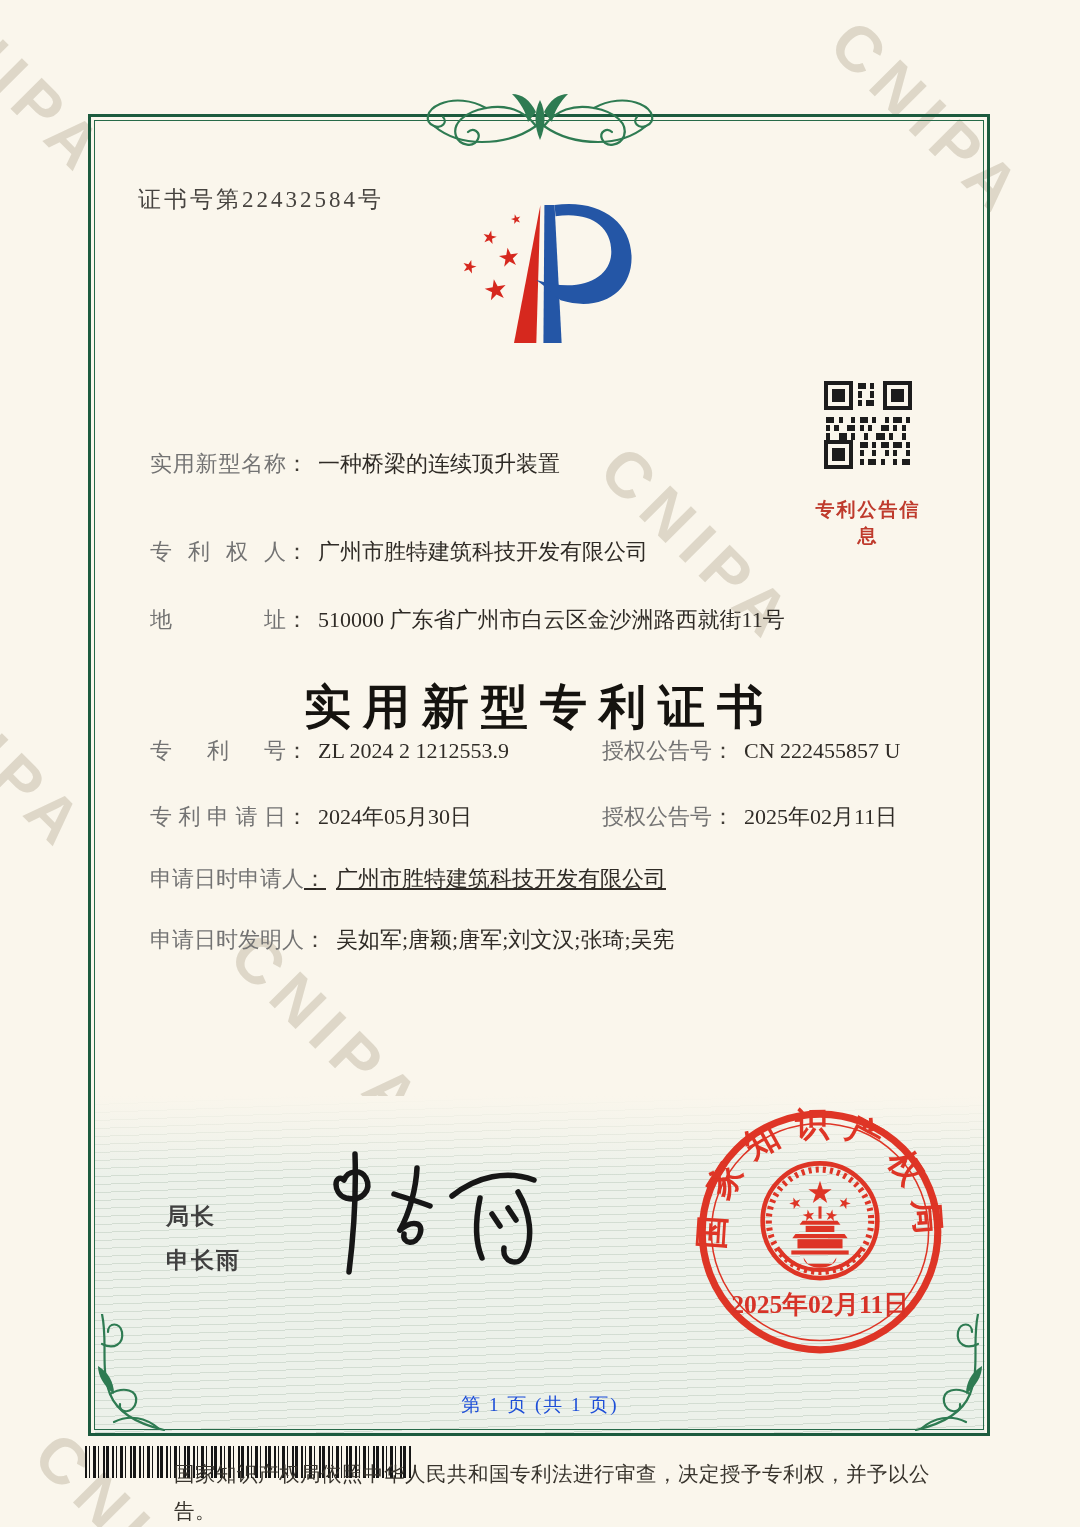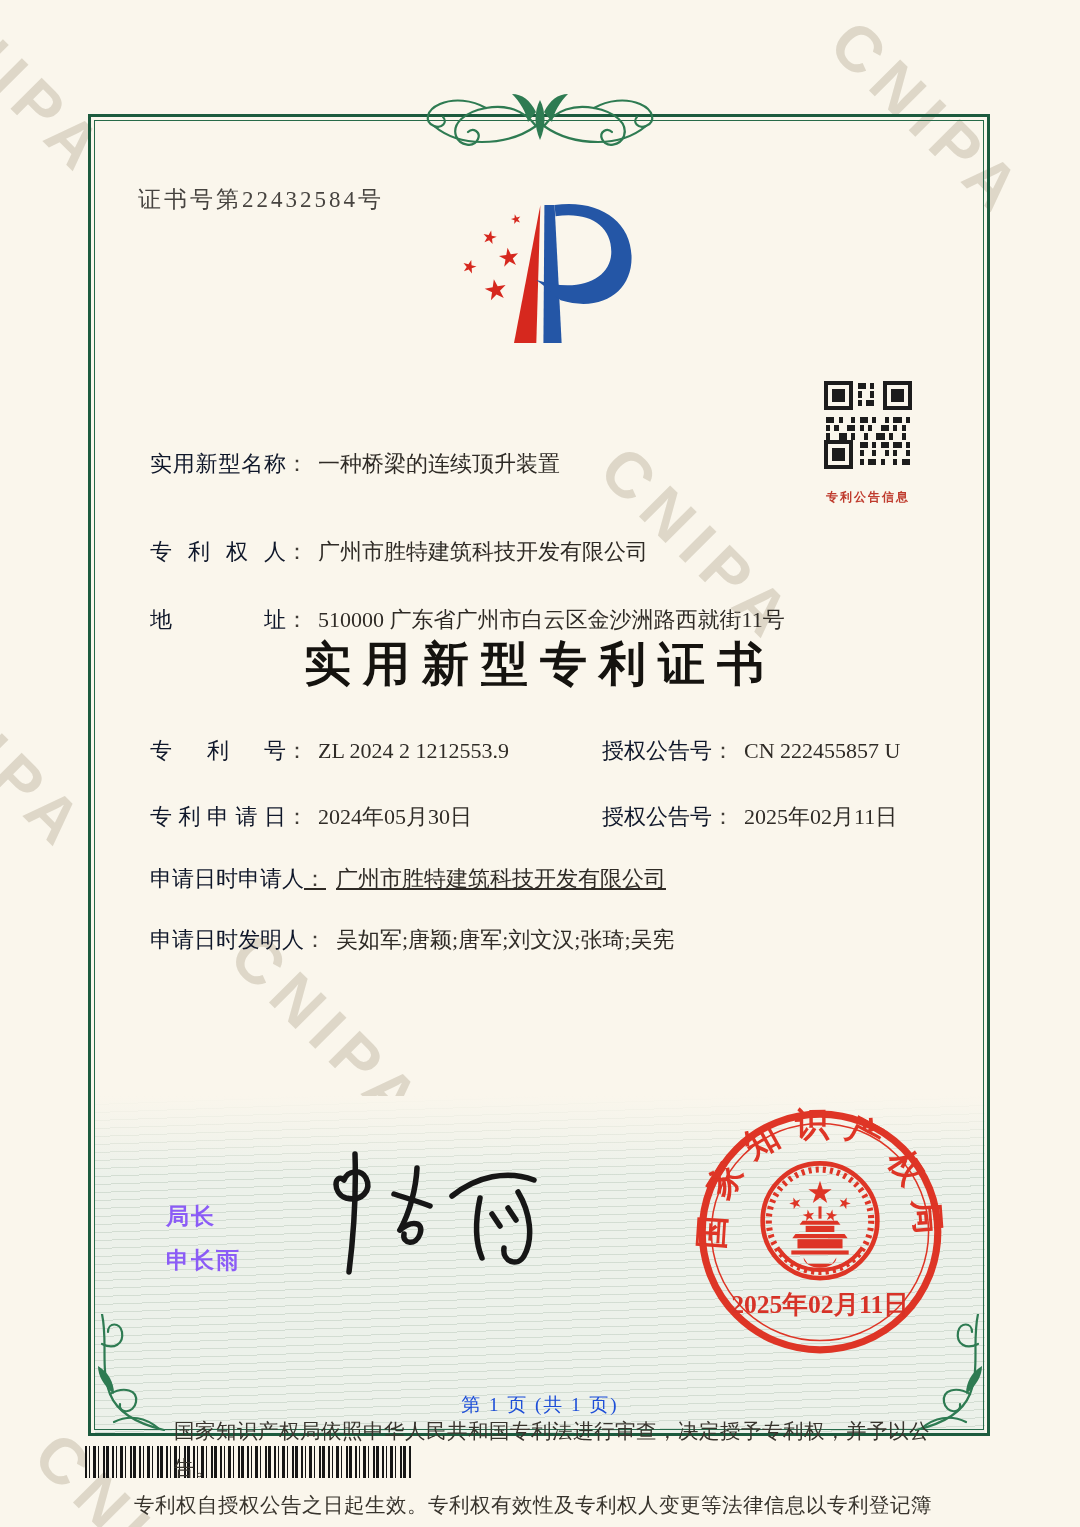--- a/index.html
+++ b/index.html
@@ -34,46 +34,46 @@
   }
   .ornament{position:absolute; pointer-events:none;}
   
   .cert-no{
     position:absolute; left:138px; top:184px; font-size:23px; letter-spacing:3px;
     color:#474440;
   }
   .logo{position:absolute; left:438px; top:168px;}
   .qr-block{position:absolute; left:810px; top:194px; width:116px; text-align:center;}
   .qr-caption{
-    margin-top:16px; font-size:12px; font-weight:700; letter-spacing:2px; color:#bf3b2d;
+    margin-top:24px; font-size:19px; font-weight:700; letter-spacing:2px; color:#bf3b2d;
   }
   .title{
     position:absolute; left:0; top:321px; width:100%; text-align:center;
     font-size:47px; font-weight:700; letter-spacing:12px; color:#15130f;
   }
   
   .row{position:absolute; left:150px; font-size:22px; color:#2f2b26; white-space:nowrap;}
   .row-r{position:absolute; left:602px; font-size:22px; color:#2f2b26; white-space:nowrap;}
   .flabel{
     display:inline-block; width:136px; text-align:justify; text-align-last:justify;
-    text-justify:inter-character; color:#0f172a; vertical-align:top;
+    text-justify:inter-character; color:#737373; vertical-align:top;
   }
   .flabel.lg{width:auto; text-align-last:auto;}
   .fcolon{color:#413d36;}
   .fval{margin-left:10px;text-align:center;}
   
   .statement{
     position:absolute; left:134px; top:1038px; width:818px;
     font-size:20.5px; line-height:37px; letter-spacing:0.5px; color:#38342d;
   }
   .statement .l1{padding-left:40px;}
   
   .director-label,.director-name{
     position:absolute; left:166px; font-family:Liberation Serif, serif;
-    font-weight:700; font-size:23px; color:#8b5cf6; z-index:4; letter-spacing:2px;
+    font-weight:700; font-size:23px; color:#404040; z-index:4; letter-spacing:2px;
   }
   .director-label{top:1201px;}
   .director-name{top:1245px;}
   .signature{position:absolute; left:322px; top:1150px; z-index:4;}
   .seal{position:absolute; left:694px; top:1106px; z-index:5; opacity:0.94;}
   
   .page-footer{
     position:absolute; left:0; top:1392px; width:100%; text-align:center;
     font-size:19px; letter-spacing:2px; color:#1d4ed8; z-index:4;
   }

